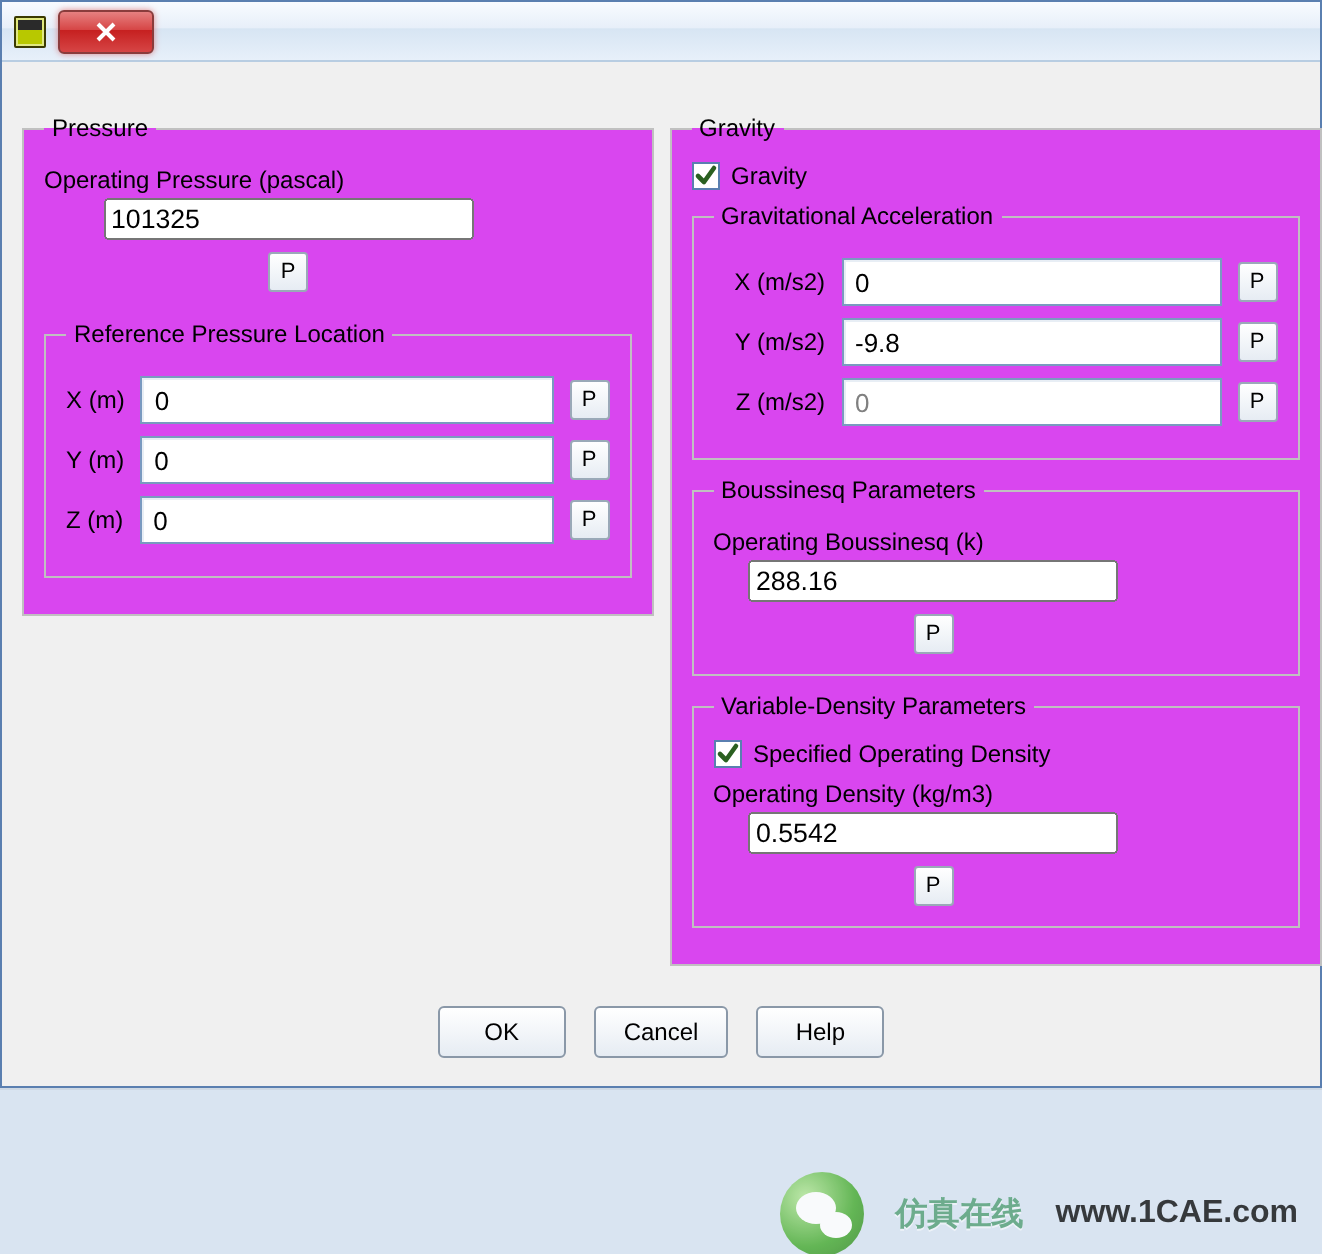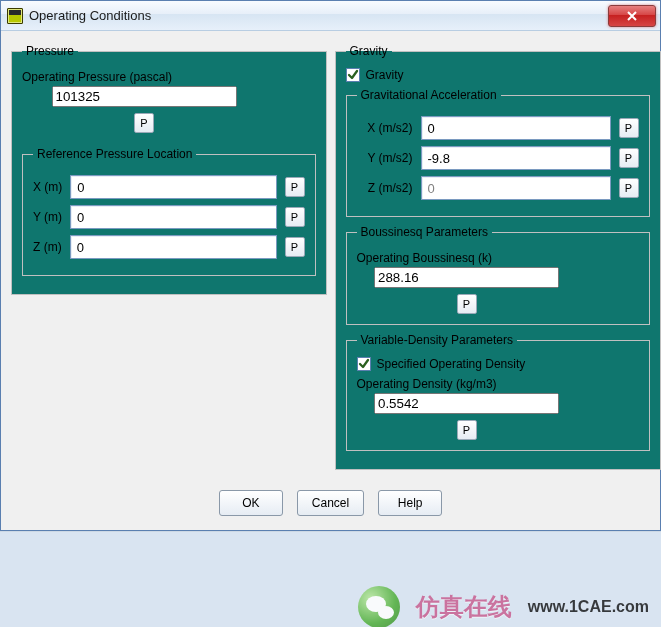--- a/index.html
+++ b/index.html
@@ -57,23 +57,23 @@
   }
   .columns {
     display: flex;
     gap: 8px;
   }
   .col { flex: 1; min-width: 0; }
 
   fieldset {
     border: 1px solid #c0c0c0;
     border-radius: 0;
-    margin: 3px 0 8px 0;
+    margin: 16px 0 8px 0;
     padding: 8px 10px 10px 10px;
-    background: #0f766e;
+    background: #d946ef;
   }
   fieldset.inner {
     margin-top: 4px;
   }
   legend {
     padding: 0 4px;
     font-size: 12px;
     color: #000;
   }
 
@@ -167,22 +167,22 @@
     left: 0; right: 0; bottom: 0;
     height: 40px;
     display: flex;
     align-items: center;
     justify-content: flex-end;
     gap: 16px;
     padding-right: 12px;
     pointer-events: none;
   }
   .brand {
-    font-size: 24px;
-    color: #be185d;
+    font-size: 16px;
+    color: #15803d;
     font-weight: 700;
     opacity: 0.55;
     text-shadow: 0 1px 0 #fff;
   }
   .url {
     font-size: 16px;
     font-weight: 700;
     color: #000;
     opacity: 0.75;
   }
@@ -204,21 +204,20 @@
 
   .root { position: relative; width: 661px; height: 627px; }
 </style>
 </head>
 <body>
 
 <div class="root">
 <div class="window">
   <div class="titlebar">
     <div class="app-icon"></div>
-    <div class="title">Operating Conditions</div>
     <div class="close-btn">
       <svg viewBox="0 0 12 12">
             <path d="M2 2 L10 10 M10 2 L2 10"></path>
           </svg>
     </div>
   </div>
 
   <div class="client">
     <div class="columns">
 

